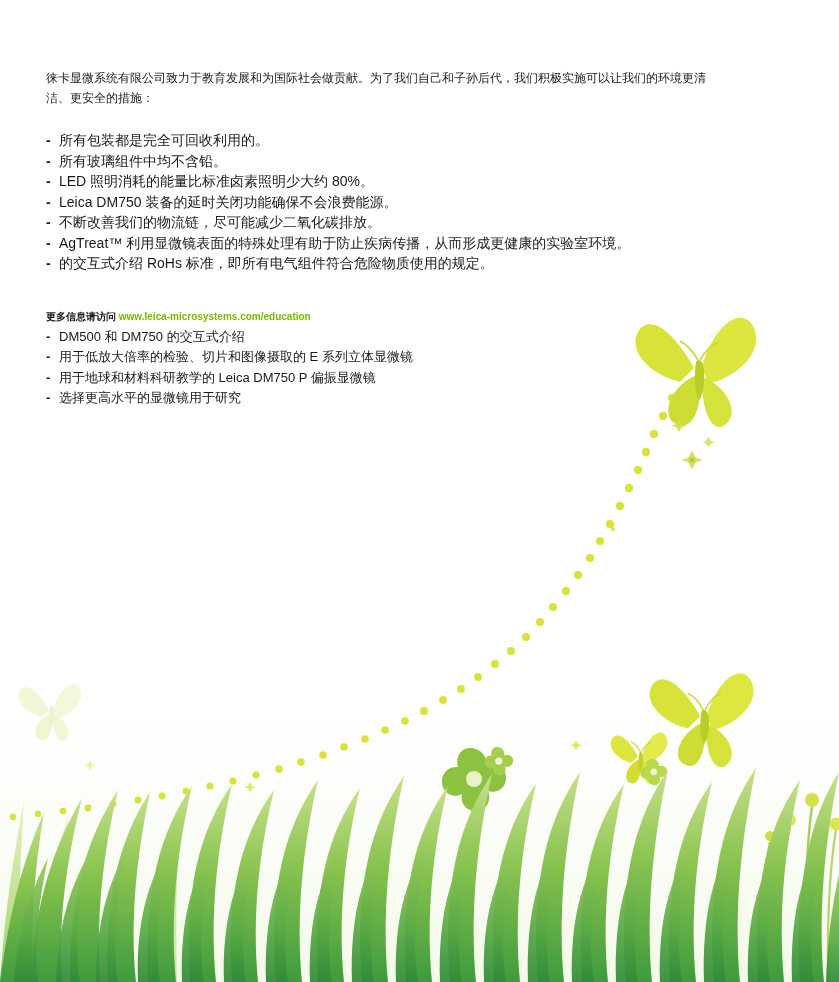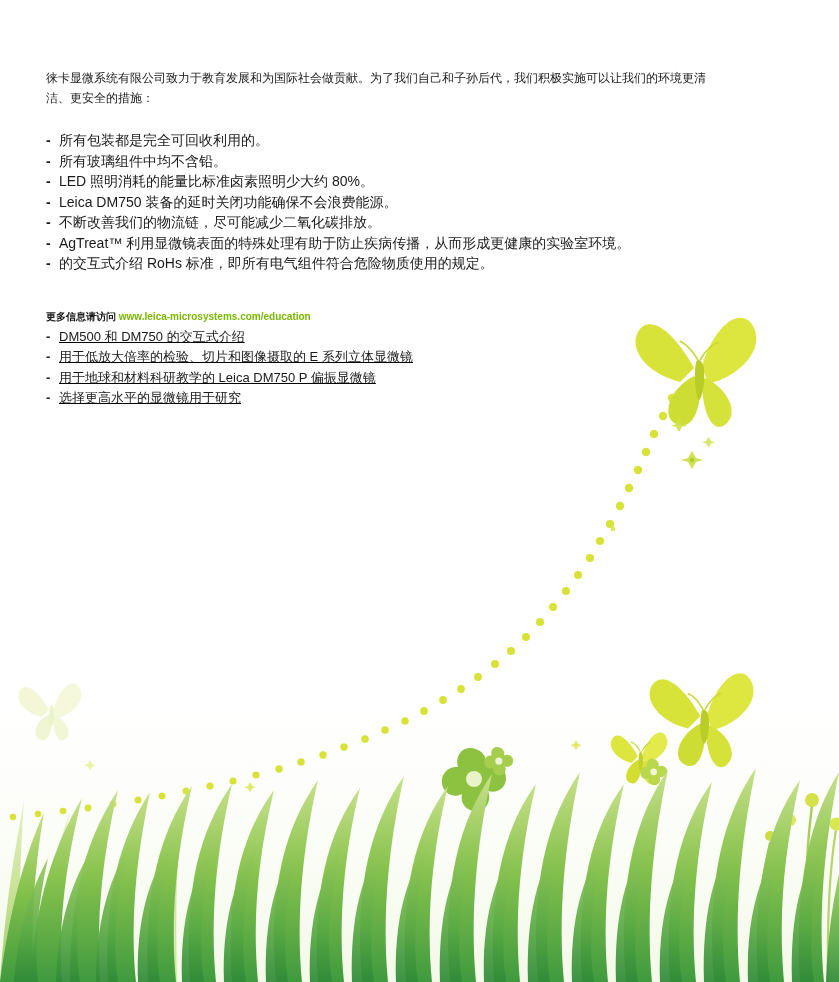--- a/index.html
+++ b/index.html
@@ -75,21 +75,20 @@
     color: #1a1a1a;
     margin: 0 0 3px 0;
   }
   .more-title .url {
     color: #7ab800;
   }
   ul.links {
     list-style: none;
     margin: 0;
     padding: 0;
-    text-decoration: underline;
   }
   ul.links li {
     font-size: 13px;
     line-height: 20.5px;
     color: #1a1a1a;
     position: relative;
     padding-left: 13px;
     white-space: nowrap;
   }
   ul.links li::before {

